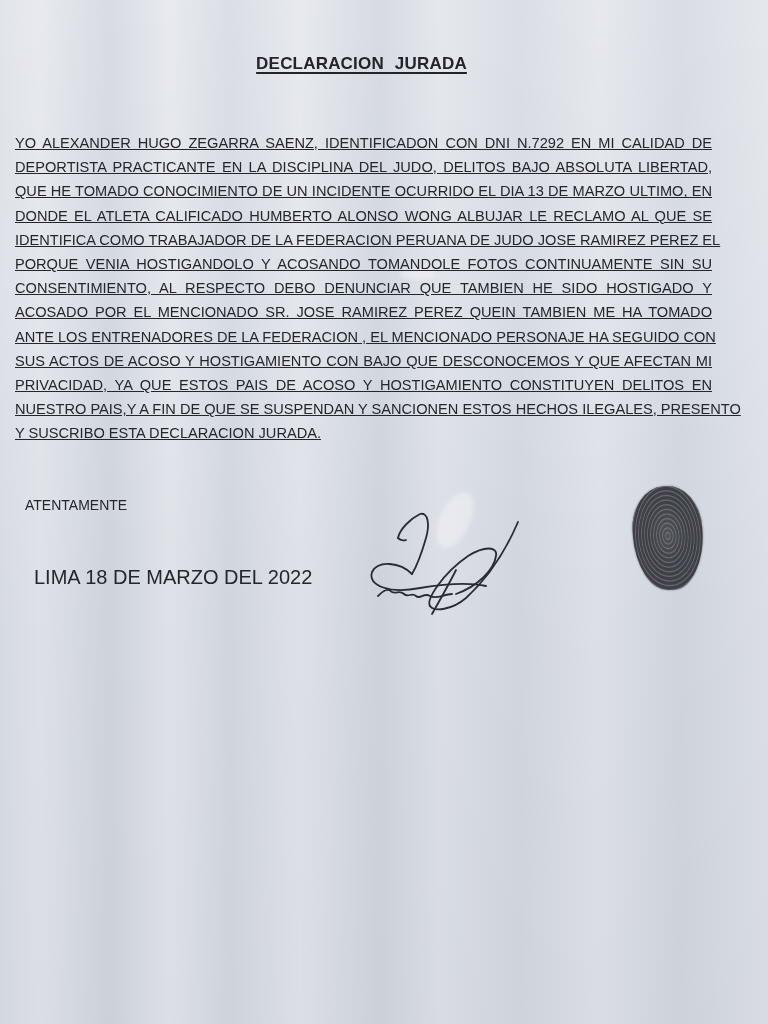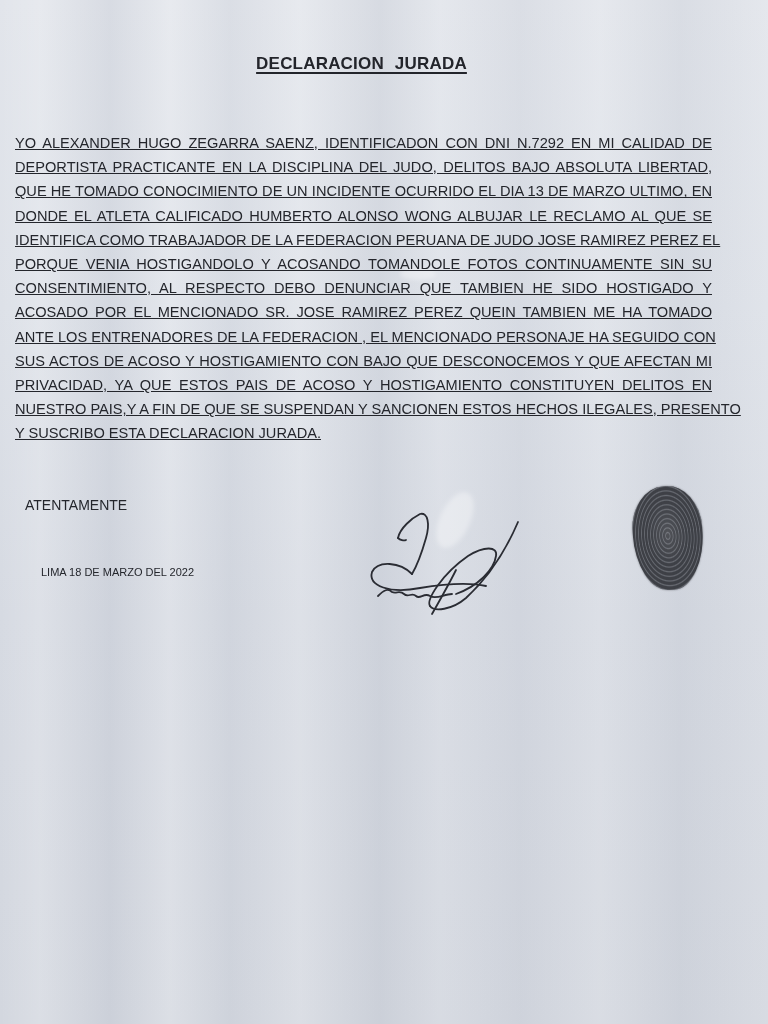--- a/index.html
+++ b/index.html
@@ -72,23 +72,23 @@
   }
   .closing {
     position: absolute;
     left: 25px;
     top: 497px;
     font-size: 14px;
     color: #24262c;
   }
   .date {
     position: absolute;
-    left: 41px;
+    left: 34px;
     top: 566px;
-    font-size: 11px;
+    font-size: 20px;
     color: #24262c;
   }
   .signature {
     position: absolute;
     left: 360px;
     top: 490px;
     width: 180px;
     height: 135px;
   }
   .fingerprint {

